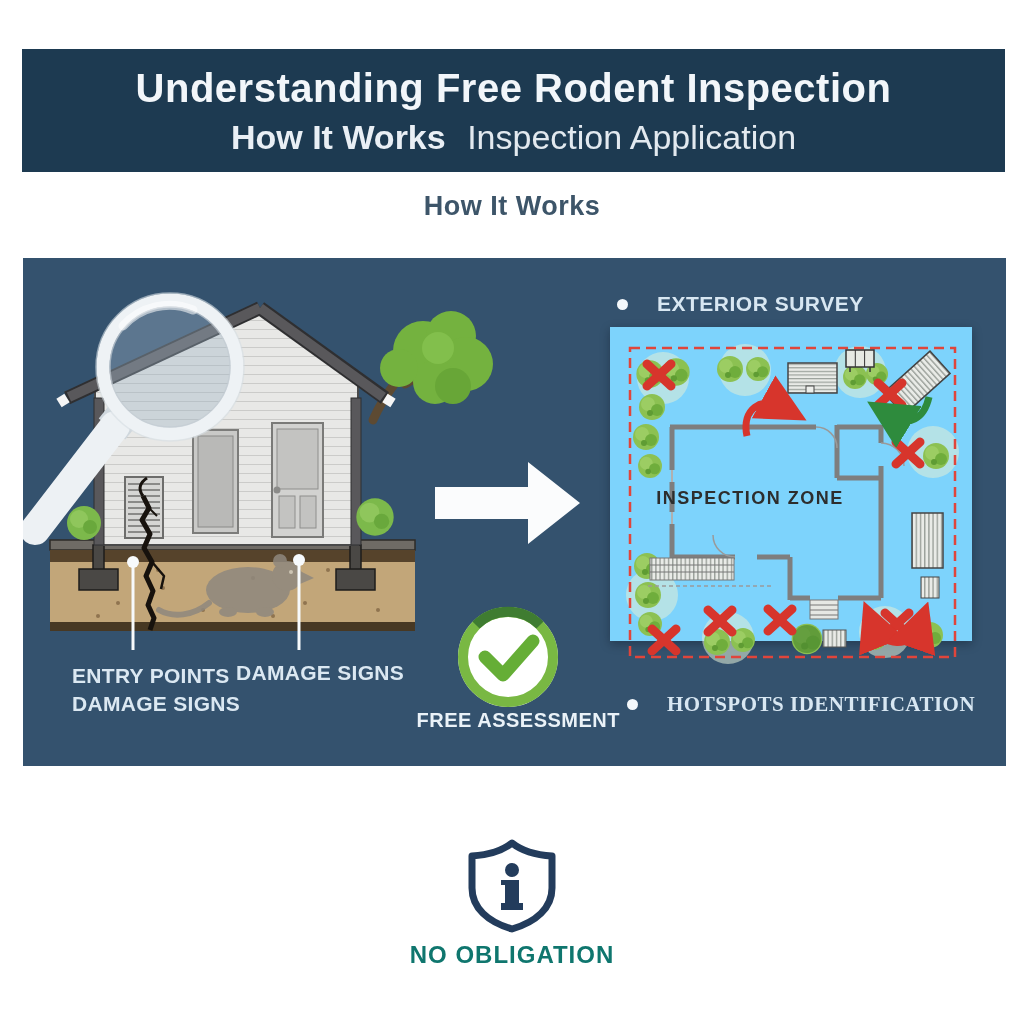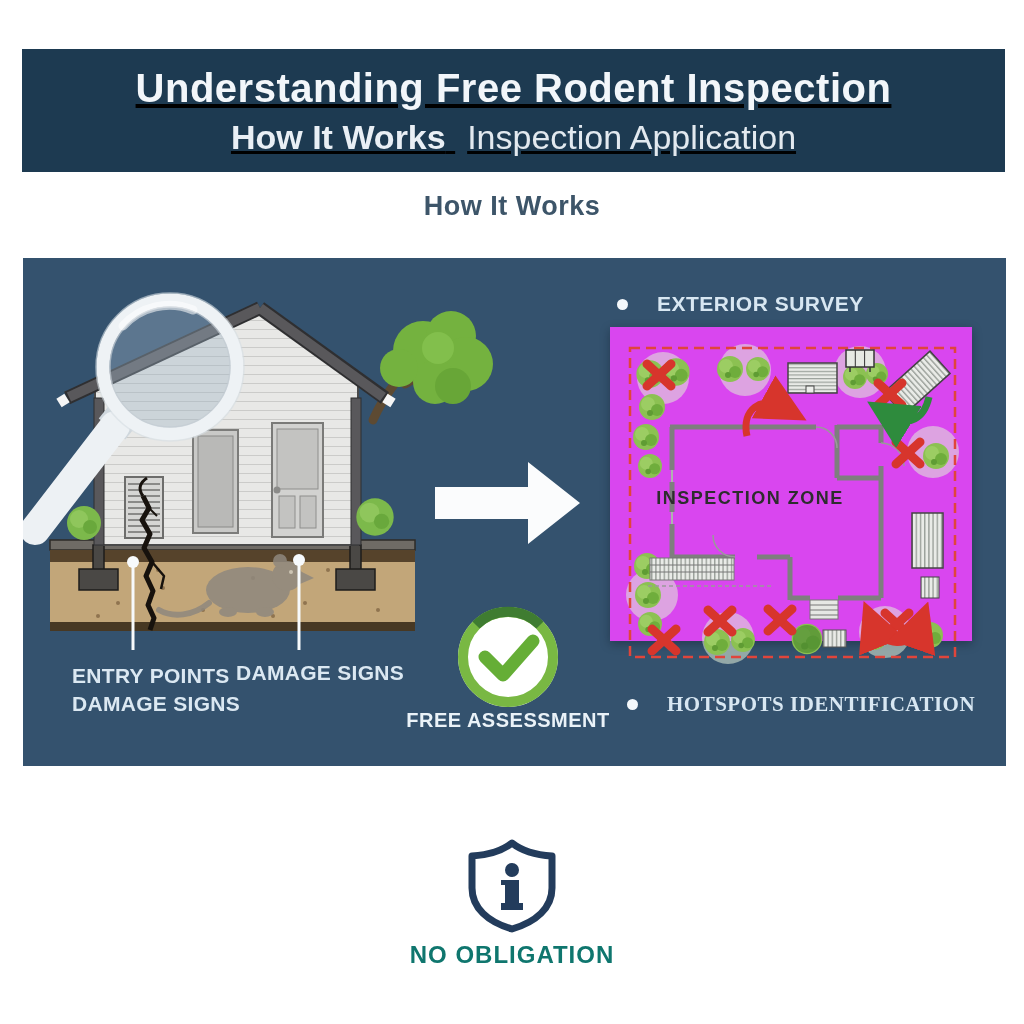--- a/index.html
+++ b/index.html
@@ -1,37 +1,37 @@
 <!DOCTYPE html>
 <html><head>
 <meta charset="utf-8">
 <style>
   html,body{margin:0;padding:0;background:#ffffff;}
   #canvas{position:relative;width:1024px;height:1024px;background:#ffffff;overflow:hidden;
           font-family:"Liberation Sans",sans-serif;}
-  .banner{position:absolute;left:22px;top:49px;width:983px;height:123px;background:#1d3a51;text-decoration:underline;}
+  .banner{position:absolute;left:22px;top:49px;width:983px;height:123px;background:#1d3a51;}
   .banner-title{margin-top:17px;text-align:center;font-size:40px;font-weight:700;color:#f2f6fa;letter-spacing:.5px;}
   .banner-sub{margin-top:7px;text-align:center;font-size:34px;color:#e9eff5;}
   .banner-sub .b{font-weight:700;}
   .banner-sub .r{font-weight:400;margin-left:12px;opacity:.97;}
   .section-heading{position:absolute;left:0;top:191px;width:1024px;text-align:center;
                    font-size:27px;font-weight:700;color:#3d5569;letter-spacing:.5px;}
   .main-panel{position:absolute;left:23px;top:258px;width:983px;height:508px;background:#34526e;}
   .scene-svg{position:absolute;left:0;top:0;}
   .callout-label{position:absolute;font-size:21px;font-weight:700;color:#dbe8f2;line-height:28px;letter-spacing:.3px;}
   .lbl-entry{left:49px;top:404px;}
   .lbl-damage{left:213px;top:401px;}
-  .free-assess{position:absolute;left:373px;top:451px;width:224px;text-align:center;
+  .free-assess{position:absolute;left:373px;top:451px;width:224px;text-align:right;
                font-size:20px;font-weight:700;color:#eaf2f8;letter-spacing:.5px;}
   .bullet-row{position:absolute;display:flex;align-items:center;gap:29px;
               font-size:21px;font-weight:700;color:#d8e7f2;letter-spacing:.5px;}
   .row-survey{left:594px;top:34px;}
   .row-hotspots{left:604px;top:434px;font-family:Liberation Serif, serif;}
   .dot{width:11px;height:11px;border-radius:50%;background:#f4f8fb;flex:0 0 auto;}
-  .plan-panel{position:absolute;left:587px;top:69px;width:362px;height:314px;background:#d946ef;
+  .plan-panel{position:absolute;left:587px;top:69px;width:362px;height:314px;background:#7dd3fc;
               box-shadow:0 3px 9px rgba(8,18,28,.35);text-decoration:underline;}
   .plan-panel svg{display:block;}
   .shield-wrap{position:absolute;left:460px;top:836px;width:104px;height:98px;}
   .no-obligation{position:absolute;left:0;top:941px;width:1024px;text-align:center;
                  font-size:24px;font-weight:700;color:#0f766e;letter-spacing:1px;}
 </style>
 </head>
 <body>
 
 <div id="canvas">

